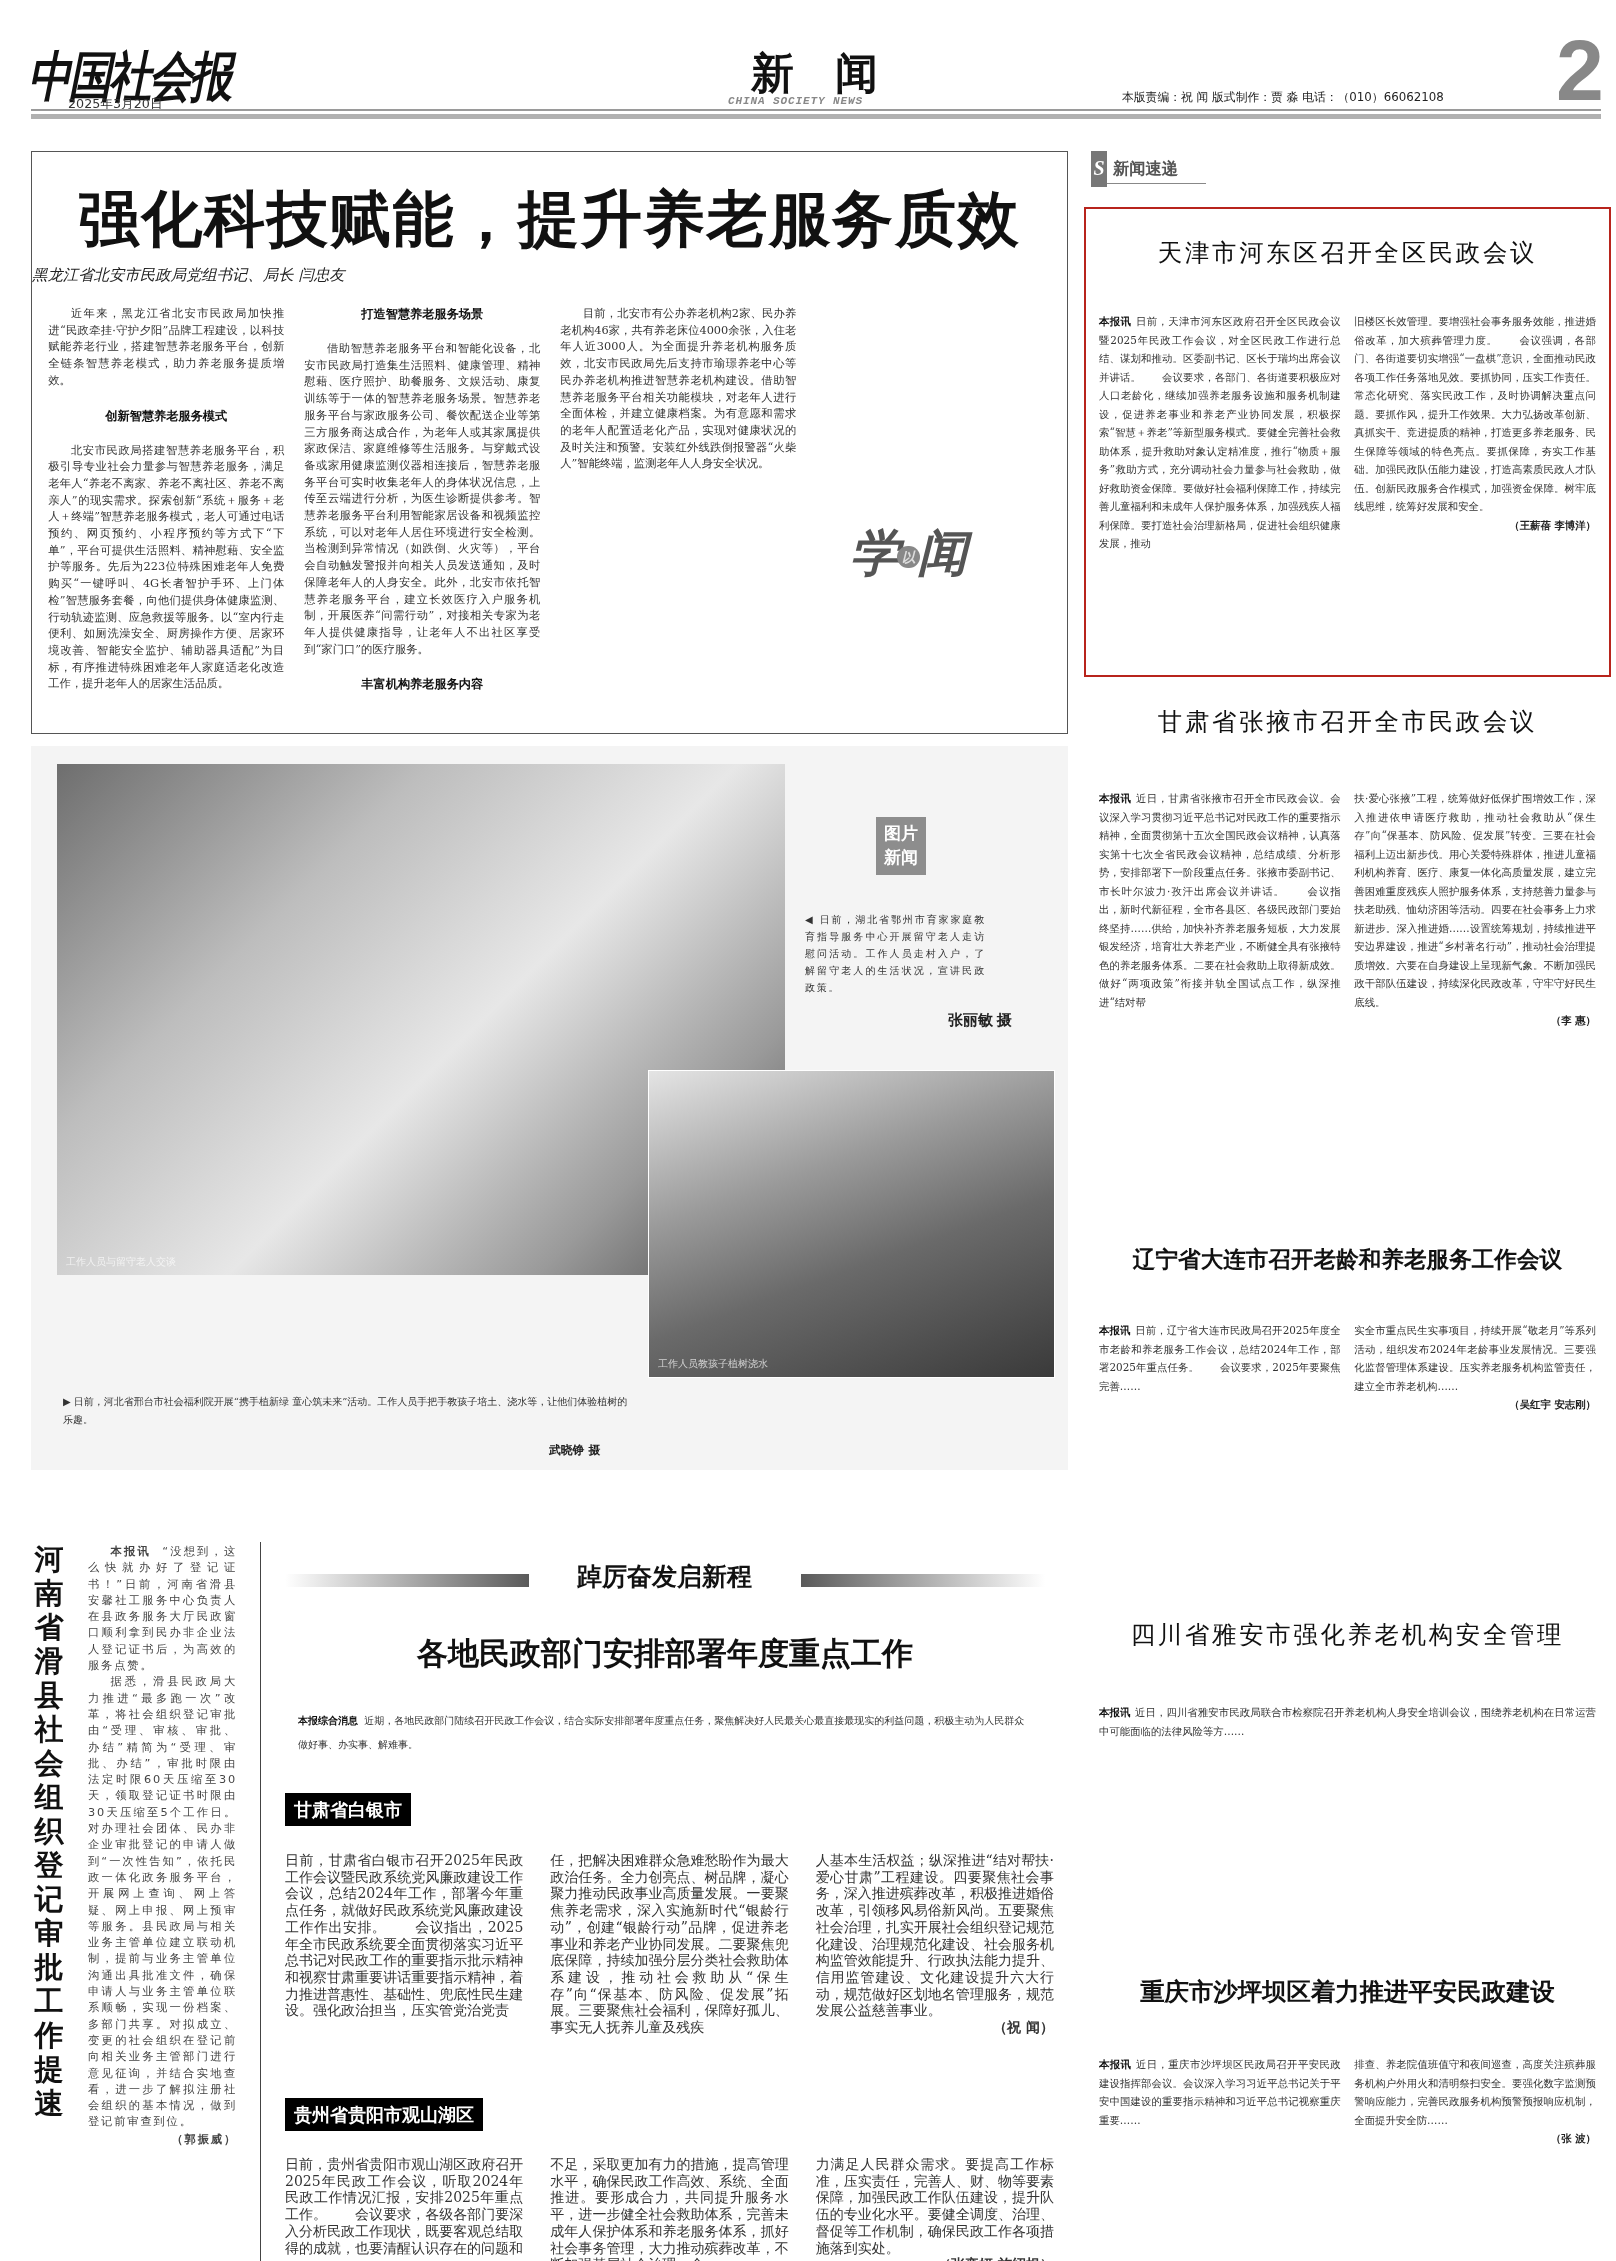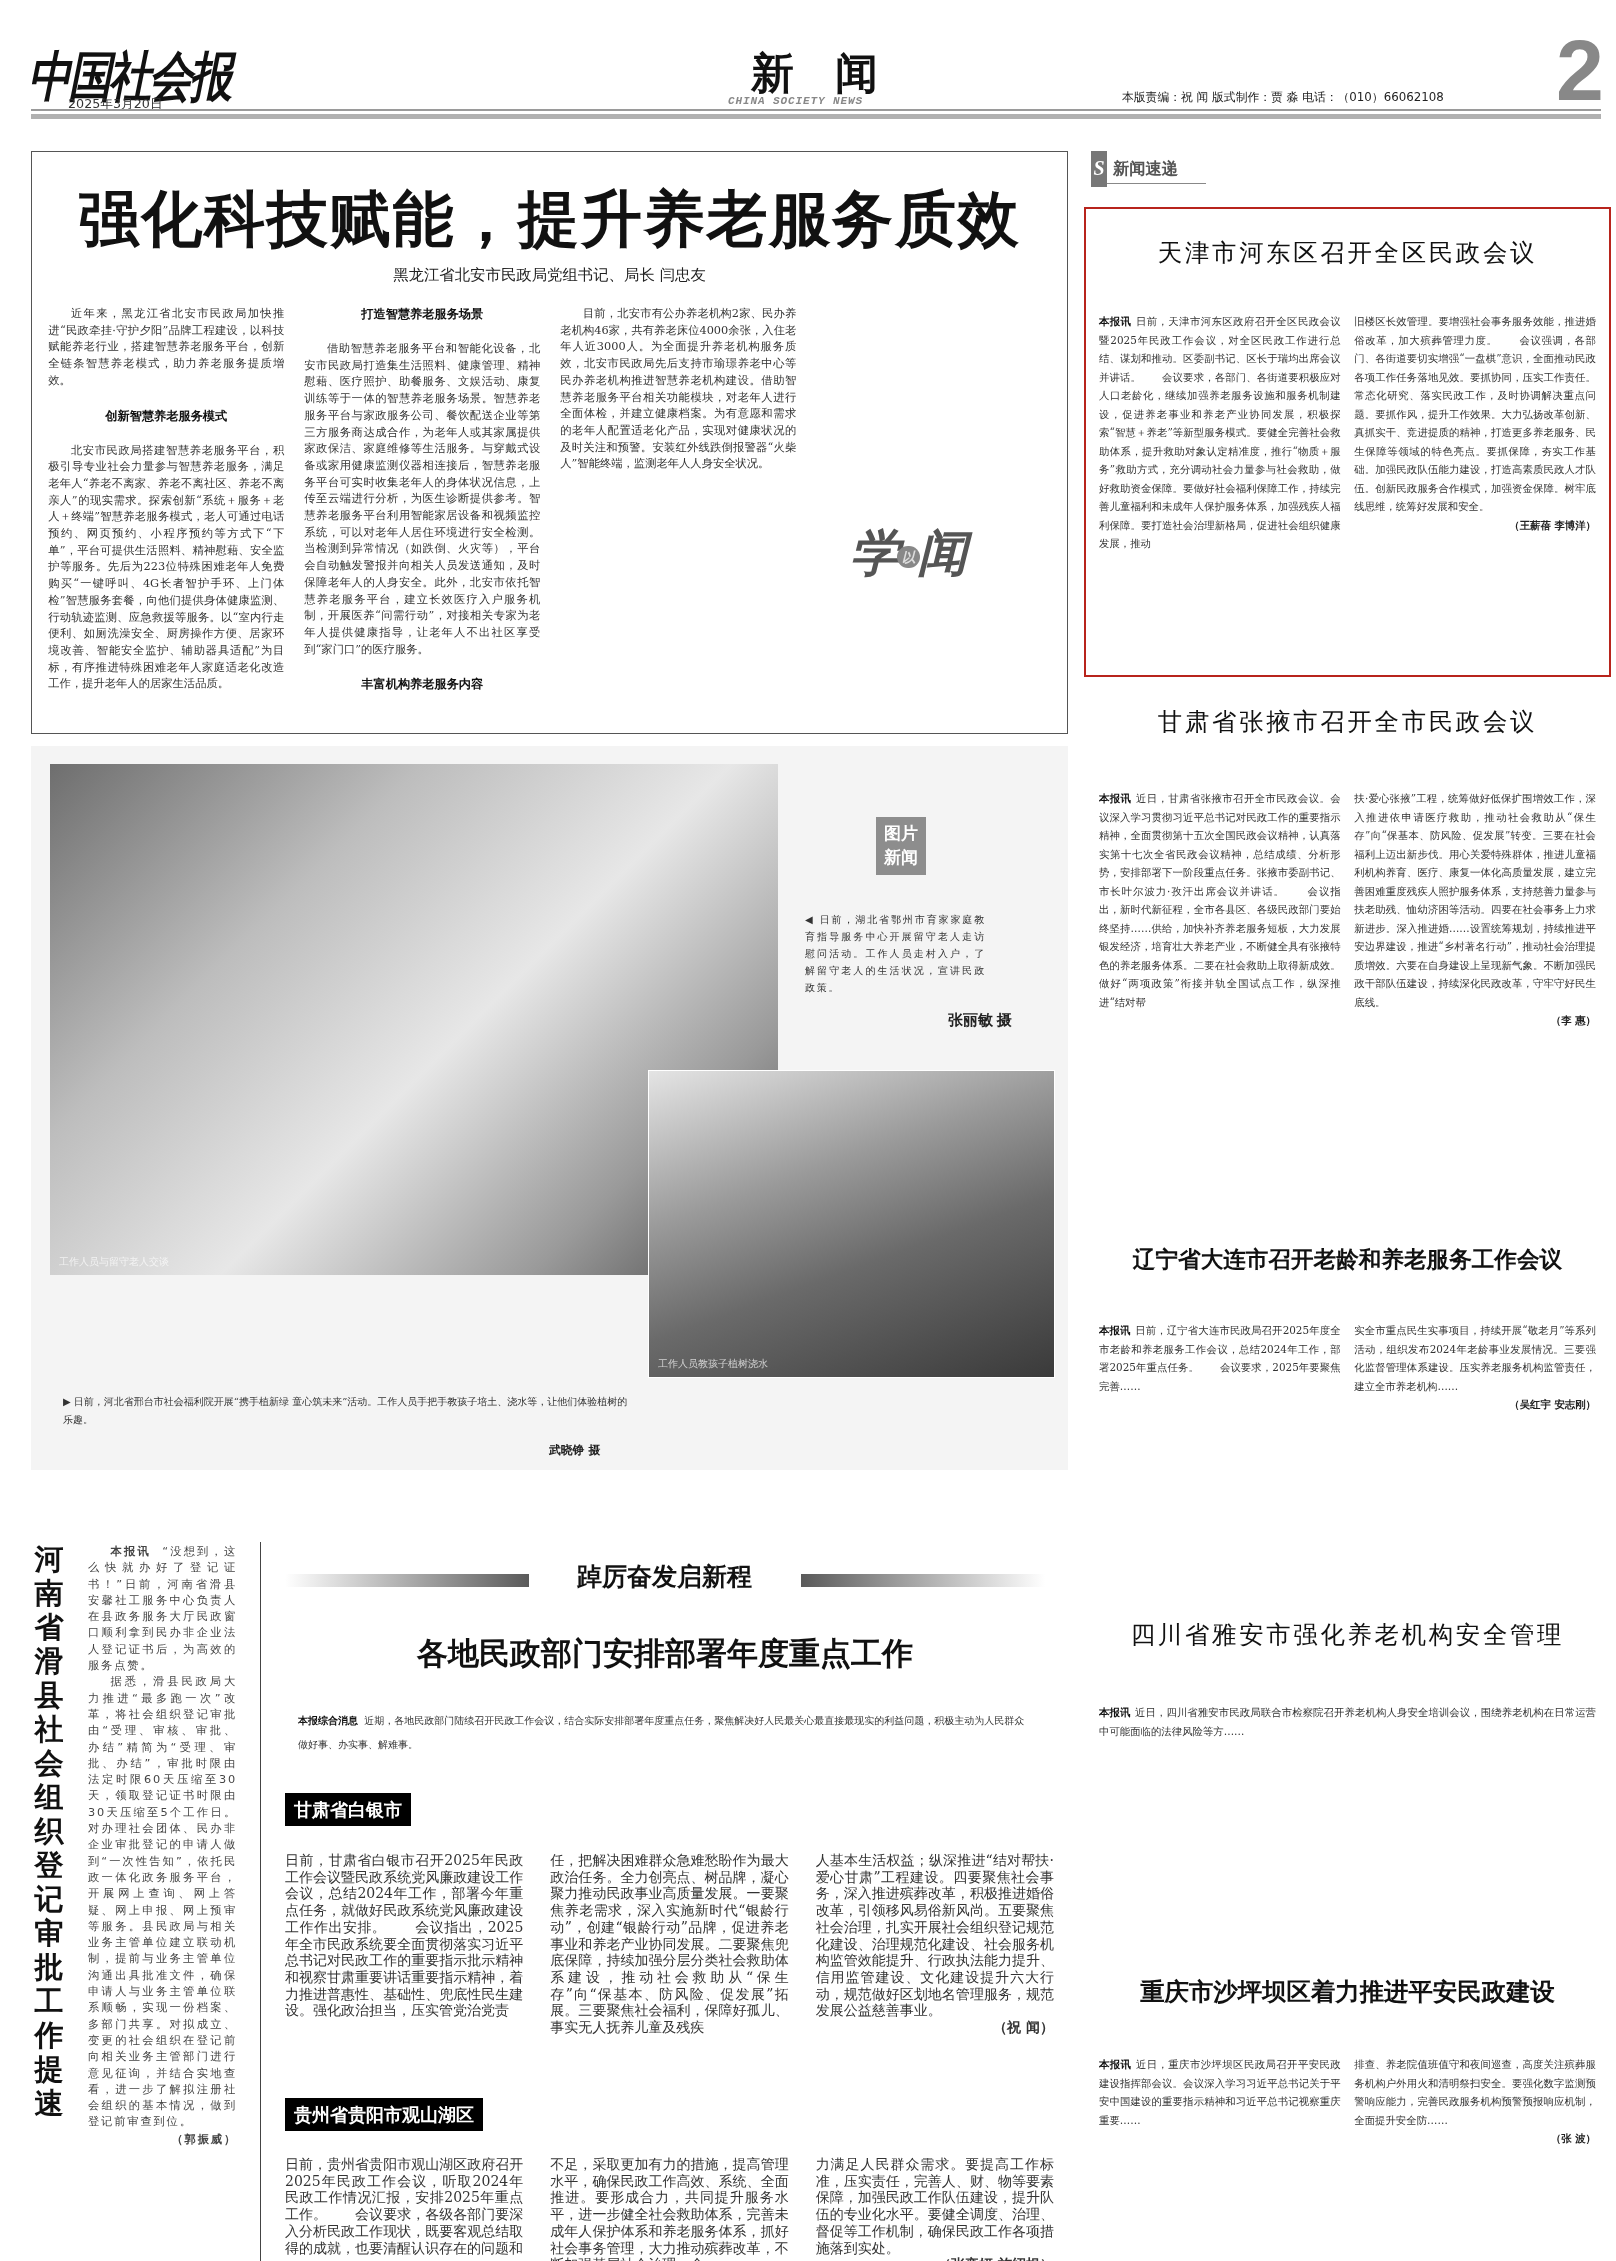--- a/index.html
+++ b/index.html
@@ -13,30 +13,30 @@
   .mast-section { left: 751px; top: 45px; font-size: 43px; font-weight: bold; letter-spacing: 41px; font-family: "DejaVu Sans", sans-serif; color: #111; }
   .mast-en { left: 728px; top: 95px; font-size: 11px; font-style: italic; font-weight: bold; color: #888; font-family: Liberation Mono, monospace; letter-spacing: 0.9px; }
   .mast-editors { left: 1122px; top: 90px; font-size: 11.8px; font-family: "DejaVu Sans", sans-serif; color: #222; }
   .mast-page { left: 1556px; top: 27px; font-size: 86px; font-weight: bold; color: #888; font-family: "Liberation Sans", sans-serif; line-height: 1; }
   .mast-rule1 { left: 31px; top: 109px; width: 1570px; height: 1.8px; background: #9a9a9a; }
   .mast-rule2 { left: 31px; top: 114px; width: 1570px; height: 5.4px; background: #b0b0b0; }
 
   
   .lead-box { left: 31px; top: 151px; width: 1037px; height: 583px; border: 1.4px solid #555; border-top-width: 1.8px; }
   .lead-title { left: 0; top: 27px; width: 100%; text-align: center; font-size: 61px; font-weight: bold; font-family: "DejaVu Sans", sans-serif; color: #111; letter-spacing: 1.8px; }
-  .lead-byline { left: 0; top: 113px; width: 100%; text-align: center; font-size: 15.4px; font-family: "DejaVu Sans", sans-serif; color: #222; }
+  .lead-byline { left: 0; top: 113px; width: 100%; text-align: left; font-size: 15.4px; font-family: "DejaVu Sans", sans-serif; color: #222; font-style: italic; }
   .lead-cols { left: 16.3px; top: 154px; width: 1004px; display: flex; gap: 18px; }
   .col { flex: 1; font-size: 11.3px; line-height: 16.7px; text-align: justify; color: #333; }
   .subhead { text-align: center; font-weight: bold; font-family: "DejaVu Sans", sans-serif; font-size: 12.2px; margin: 18px 0 18px; color: #111; text-indent: 0 !important; }
   .xyn-logo { left: 850px; top: 520px; font-size: 50px; color: #555; font-family: "DejaVu Serif", serif; font-weight: bold; font-style: italic; }
   .xyn-logo .mid { display: inline-block; width: 22.6px; height: 22.6px; border-radius: 50%; background: #888; color: #ddd; font-size: 13.6px; text-align: center; line-height: 22.6px; vertical-align: middle; margin: 0 -2.7px; }
 
   
   .photo-panel { left: 31px; top: 746px; width: 1037px; height: 724px; background: #f4f4f4; }
-  .photo1 { left: 50px; top: 764px; width: 728px; height: 511px; background: linear-gradient(135deg,#6e6e6e 0%,#bdbdbd 30%,#e7e7e7 55%,#9a9a9a 80%,#4a4a4a 100%); }
+  .photo1 { left: 57px; top: 764px; width: 728px; height: 511px; background: linear-gradient(135deg,#6e6e6e 0%,#bdbdbd 30%,#e7e7e7 55%,#9a9a9a 80%,#4a4a4a 100%); }
   .photo2 { left: 648px; top: 1070px; width: 407px; height: 308px; background: linear-gradient(160deg,#e4e4e4 0%,#9a9a9a 35%,#6a6a6a 60%,#3a3a3a 100%); border: 1.8px solid #fff; }
   .photo-ph-label { position: absolute; left: 9px; bottom: 6.3px; font-size: 10px; color: #fff; font-family: "DejaVu Sans", sans-serif; opacity: .7; }
   .pic-badge { left: 876px; top: 817px; width: 50px; height: 58px; background: #8d8d8d; color: #fff; font-family: "DejaVu Sans", sans-serif; font-weight: bold; font-size: 17px; text-align: center; line-height: 23.5px; padding-top: 5.4px; }
   .cap1 { left: 805px; top: 911px; width: 181px; font-size: 10px; line-height: 17px; letter-spacing: 1.8px; color: #333; text-align: justify; }
   .cap1-credit { left: 948px; top: 1011px; font-size: 15px; font-weight: bold; font-family: Liberation Serif, serif; color: #222; }
   .cap2 { left: 63px; top: 1393px; width: 565px; font-size: 10px; line-height: 18px; color: #333; }
   .cap2-credit { left: 549px; top: 1443px; font-size: 11.8px; font-weight: bold; font-family: "DejaVu Sans", sans-serif; color: #222; }
 
   
   .henan-title { left: 33px; top: 1542px; width: 32px; font-size: 29px; line-height: 34px; font-weight: bold; font-family: "DejaVu Sans", sans-serif; color: #111; text-align: center; }

